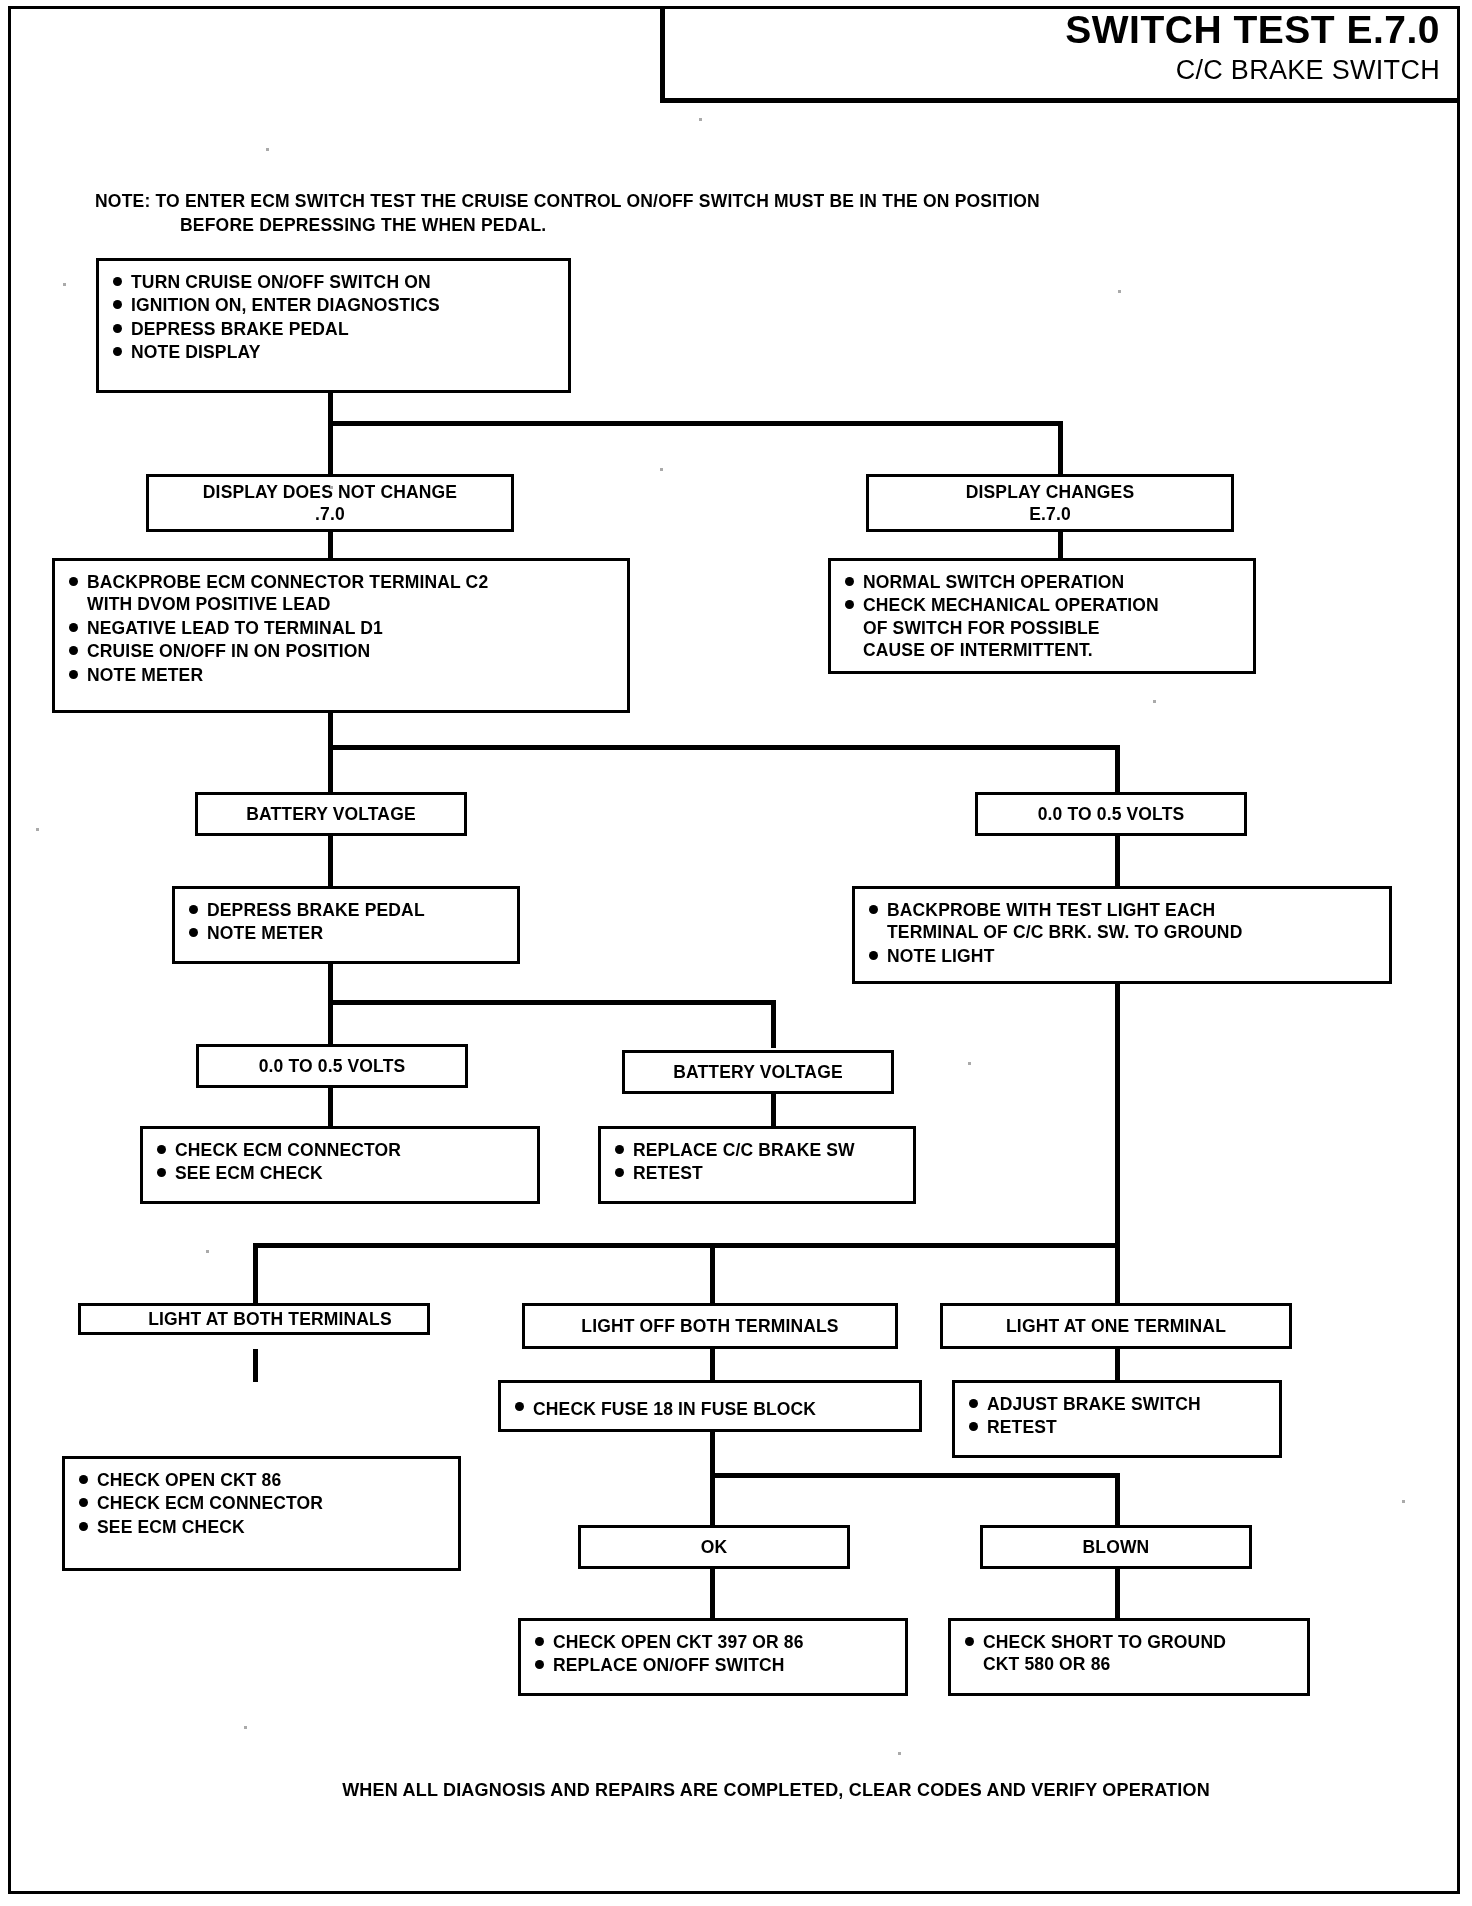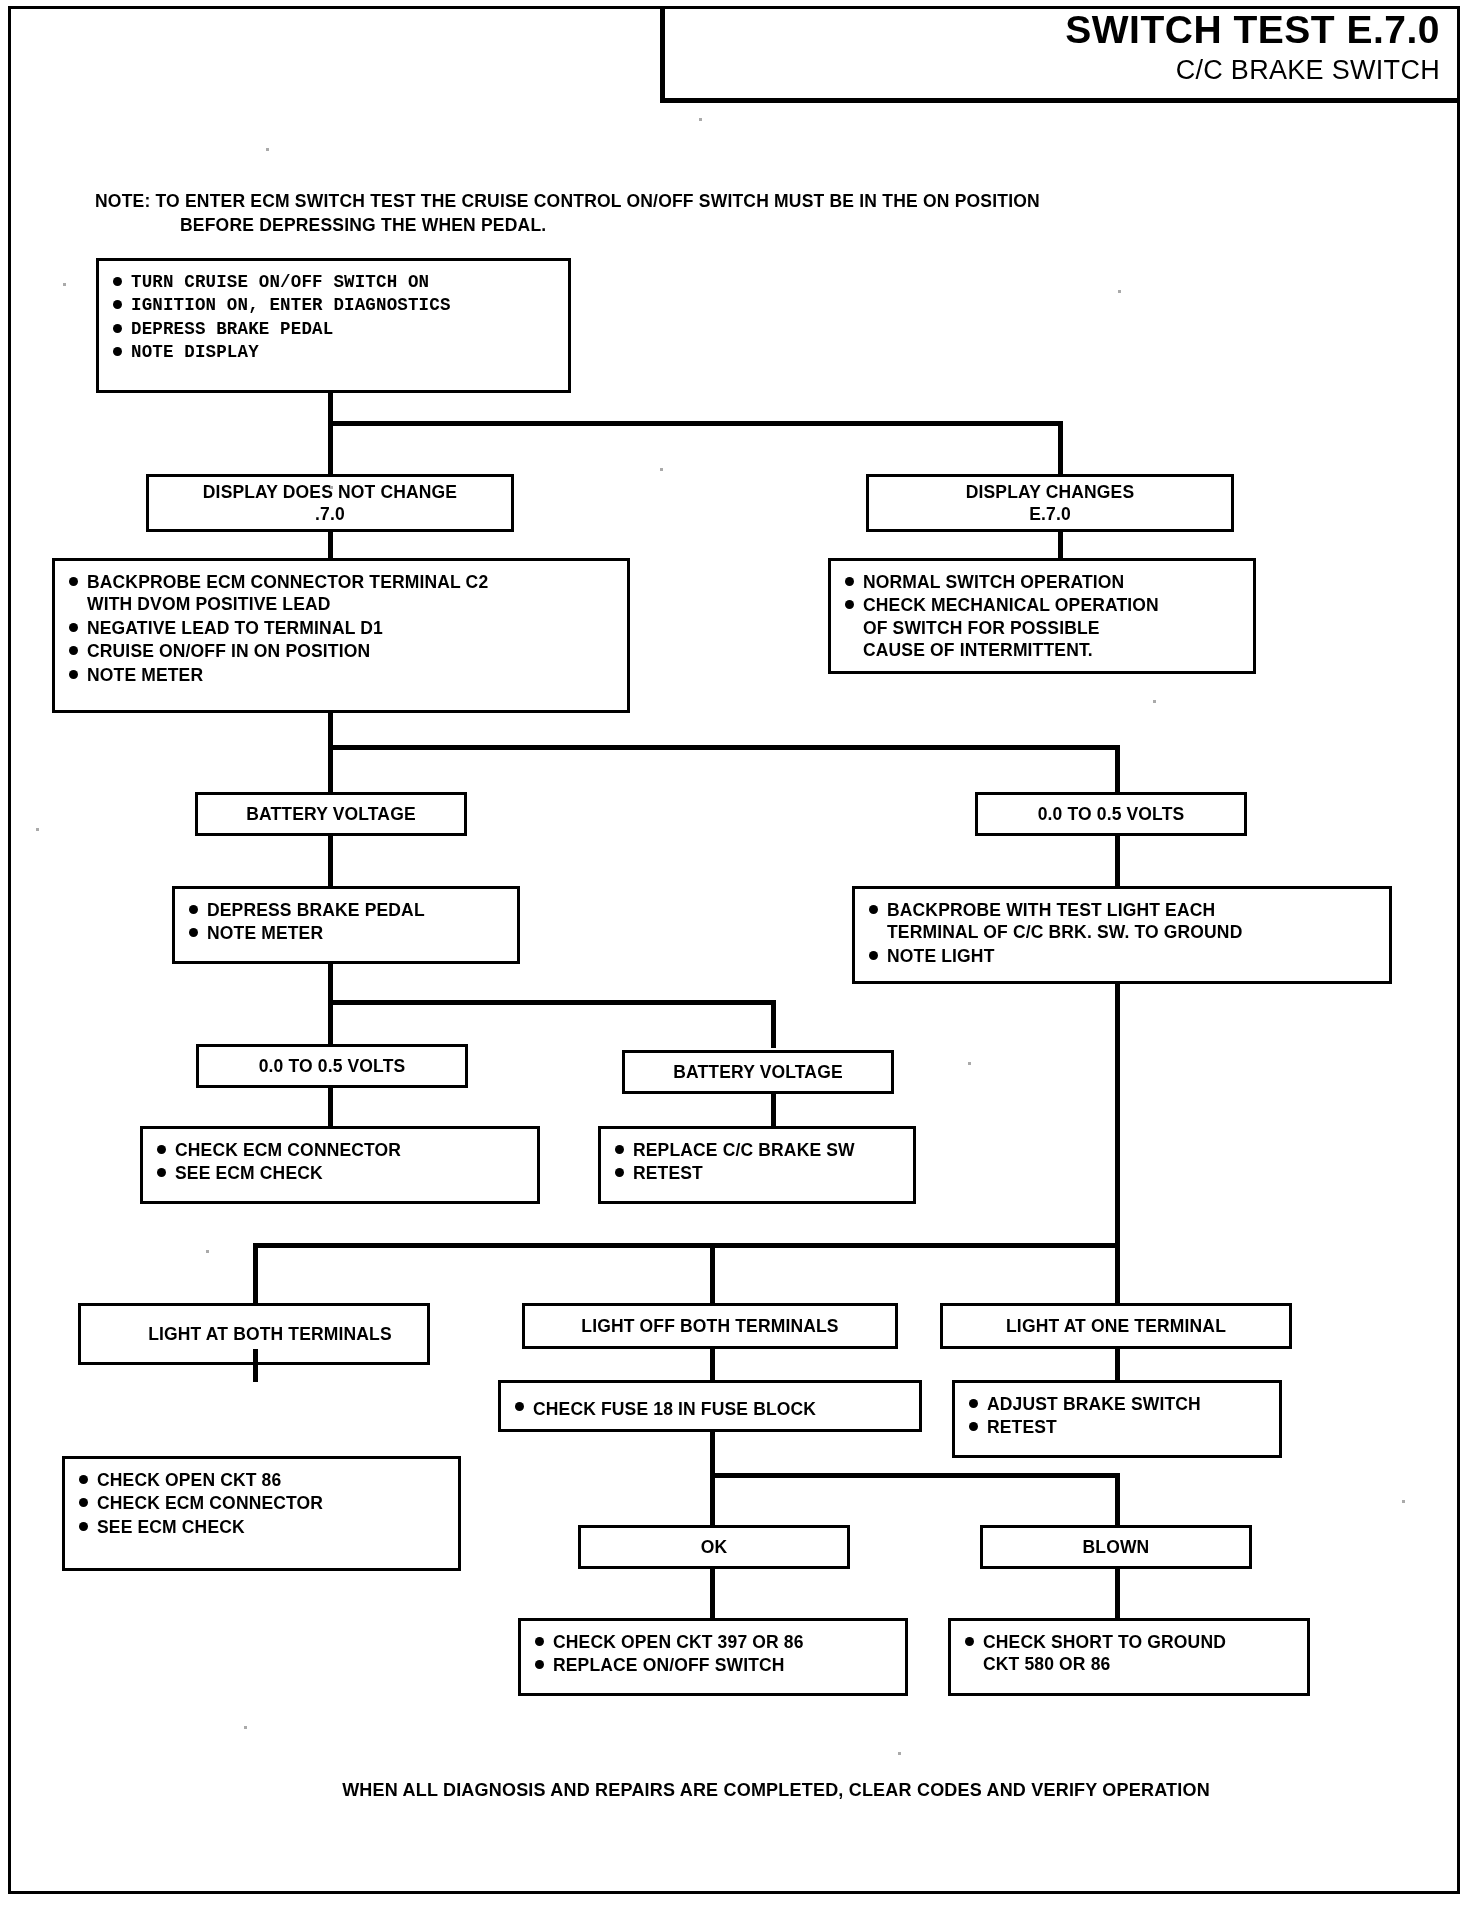--- a/index.html
+++ b/index.html
@@ -74,21 +74,21 @@
   <div id="page-frame"></div>
 
   <div id="header-divider"></div>
   <div id="header-rule"></div>
   <div id="title-main">SWITCH TEST E.7.0</div>
   <div id="title-sub">C/C BRAKE SWITCH</div>
 
   <div class="note" style="left:95px;top:190px;">NOTE: TO ENTER ECM SWITCH TEST THE CRUISE CONTROL ON/OFF SWITCH MUST BE IN THE ON POSITION</div>
   <div class="note" style="left:180px;top:214px;">BEFORE DEPRESSING THE WHEN PEDAL.</div>
 
-  <div class="box bullets" id="n-start" style="left:96px;top:258px;width:475px;height:135px;font-family:Liberation Mono, monospace;">
+  <div class="box bullets" id="n-start" style="left:96px;top:258px;width:475px;height:135px;">
     <div class="bl">
         <span class="dot"></span>
         <span class="btxt">TURN CRUISE ON/OFF SWITCH ON</span>
       </div>
     <div class="bl">
         <span class="dot"></span>
         <span class="btxt">IGNITION ON, ENTER DIAGNOSTICS</span>
       </div>
     <div class="bl">
         <span class="dot"></span>
@@ -219,21 +219,21 @@
         <span class="btxt">RETEST</span>
       </div>
   </div>
 
   <div class="ln lnv" style="left:1115px;top:984px;height:262px;"></div>
   <div class="ln lnh" style="left:253px;top:1243px;width:865px;"></div>
   <div class="ln lnv" style="left:253px;top:1243px;height:64px;"></div>
   <div class="ln lnv" style="left:710px;top:1243px;height:64px;"></div>
   <div class="ln lnv" style="left:1115px;top:1243px;height:64px;"></div>
 
-  <div class="box label" id="n-lb" style="left:78px;top:1303px;width:352px;height:62px;padding-left:32px;">LIGHT AT BOTH TERMINALS</div>
+  <div class="box label" id="n-lb" style="left:78px;top:1303px;width:352px;height:32px;padding-left:32px;">LIGHT AT BOTH TERMINALS</div>
 
   <div class="box label" id="n-lob" style="left:522px;top:1303px;width:376px;height:46px;">LIGHT OFF BOTH TERMINALS</div>
 
   <div class="box label" id="n-lo" style="left:940px;top:1303px;width:352px;height:46px;">LIGHT AT ONE TERMINAL</div>
 
   <div class="ln lnv" style="left:253px;top:1349px;height:33px;"></div>
   <div class="ln lnv" style="left:710px;top:1349px;height:33px;"></div>
   <div class="ln lnv" style="left:1115px;top:1349px;height:33px;"></div>
 
   <div class="box bullets" id="n-open86" style="left:62px;top:1456px;width:399px;height:115px;">

